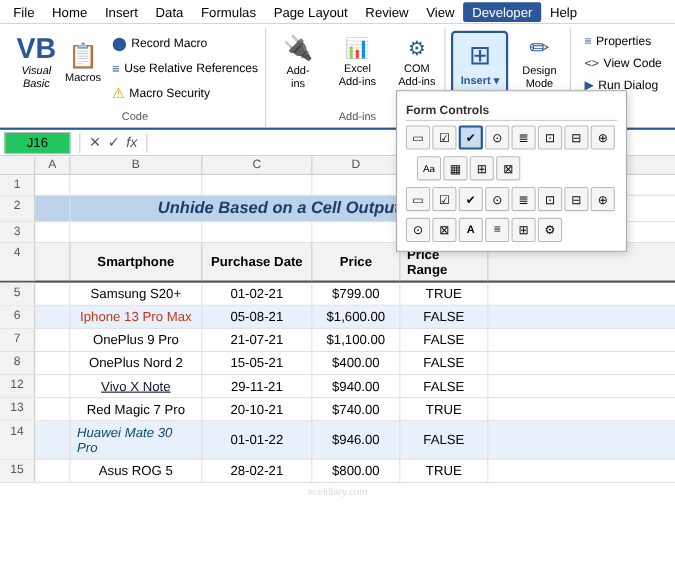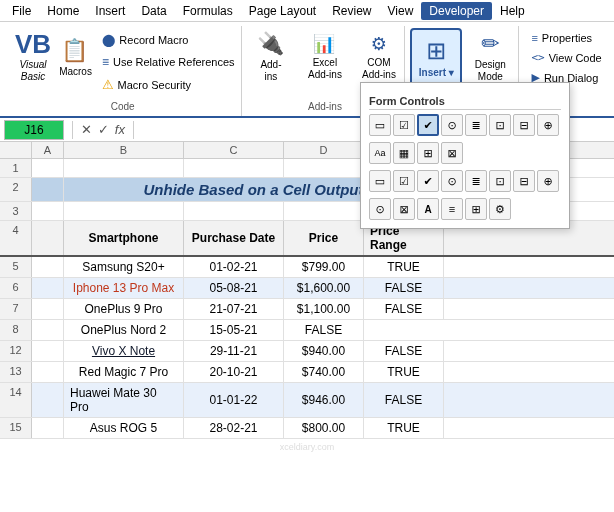--- a/index.html
+++ b/index.html
@@ -147,21 +147,21 @@
     <div class="control-grid">
       <div class="ctrl-btn">▭</div>
       <div class="ctrl-btn">☑</div>
       <div class="ctrl-btn selected">✔</div>
       <div class="ctrl-btn">⊙</div>
       <div class="ctrl-btn">≣</div>
       <div class="ctrl-btn">⊡</div>
       <div class="ctrl-btn">⊟</div>
       <div class="ctrl-btn">⊕</div>
     </div>
-    <div style="display:grid; grid-template-columns: repeat(8,22px); gap:2px; margin-bottom:6px;">
+    <div style="display:grid; grid-template-columns: repeat(8,22px); gap:2px; margin-bottom:6px;margin-left:10px;">
       <div class="ctrl-btn" style="font-size:9px;">Aa</div>
       <div class="ctrl-btn">▦</div>
       <div class="ctrl-btn">⊞</div>
       <div class="ctrl-btn">⊠</div>
     </div>
     <div class="control-grid">
       <div class="ctrl-btn">▭</div>
       <div class="ctrl-btn">☑</div>
       <div class="ctrl-btn">✔</div>
       <div class="ctrl-btn">⊙</div>
@@ -268,20 +268,21 @@
     <div class="cell col-b" style="justify-content:center; color:#000; border-right:1px solid #e0e0e0;">OnePlus 9 Pro</div>
     <div class="cell col-c" style="justify-content:center; border-right:1px solid #e0e0e0;">21-07-21</div>
     <div class="cell col-d" style="justify-content:center; border-right:1px solid #e0e0e0;">$1,100.00</div>
     <div class="cell col-e" style="justify-content:center;">FALSE</div>
   </div>
       <div class="data-row">
     <div class="row-header" style="border-right:1px solid #ccc;">8</div>
     <div class="cell" style="width:32px; border-right:1px solid #e0e0e0;"></div>
     <div class="cell col-b" style="justify-content:center; color:#000; border-right:1px solid #e0e0e0;">OnePlus Nord 2</div>
     <div class="cell col-c" style="justify-content:center; border-right:1px solid #e0e0e0;">15-05-21</div>
+    <div class="cell col-d" style="justify-content:center; border-right:1px solid #e0e0e0;">$400.00</div>
     <div class="cell col-e" style="justify-content:center;">FALSE</div>
   </div>
       <div class="data-row">
     <div class="row-header" style="border-right:1px solid #ccc;">12</div>
     <div class="cell" style="width:32px; border-right:1px solid #e0e0e0;"></div>
     <div class="cell col-b" style="justify-content:center; color:#0f172a; border-right:1px solid #e0e0e0;text-decoration:underline;">Vivo X Note</div>
     <div class="cell col-c" style="justify-content:center; border-right:1px solid #e0e0e0;">29-11-21</div>
     <div class="cell col-d" style="justify-content:center; border-right:1px solid #e0e0e0;">$940.00</div>
     <div class="cell col-e" style="justify-content:center;">FALSE</div>
   </div>
@@ -289,21 +290,21 @@
     <div class="row-header" style="border-right:1px solid #ccc;">13</div>
     <div class="cell" style="width:32px; border-right:1px solid #e0e0e0;"></div>
     <div class="cell col-b" style="justify-content:center; color:#000; border-right:1px solid #e0e0e0;">Red Magic 7 Pro</div>
     <div class="cell col-c" style="justify-content:center; border-right:1px solid #e0e0e0;">20-10-21</div>
     <div class="cell col-d" style="justify-content:center; border-right:1px solid #e0e0e0;">$740.00</div>
     <div class="cell col-e" style="justify-content:center;">TRUE</div>
   </div>
       <div class="data-row" style="background: rgb(232, 240, 251);">
     <div class="row-header" style="border-right:1px solid #ccc;">14</div>
     <div class="cell" style="width:32px; border-right:1px solid #e0e0e0;"></div>
-    <div class="cell col-b" style="justify-content:center; color:#000000; border-right:1px solid #e0e0e0;">Huawei Mate 30 Pro</div>
+    <div class="cell col-b" style="justify-content:center; color:#0c4a6e; border-right:1px solid #e0e0e0;font-style:italic;">Huawei Mate 30 Pro</div>
     <div class="cell col-c" style="justify-content:center; border-right:1px solid #e0e0e0;">01-01-22</div>
     <div class="cell col-d" style="justify-content:center; border-right:1px solid #e0e0e0;">$946.00</div>
     <div class="cell col-e" style="justify-content:center;">FALSE</div>
   </div>
       <div class="data-row">
     <div class="row-header" style="border-right:1px solid #ccc;">15</div>
     <div class="cell" style="width:32px; border-right:1px solid #e0e0e0;"></div>
     <div class="cell col-b" style="justify-content:center; color:#000; border-right:1px solid #e0e0e0;">Asus ROG 5</div>
     <div class="cell col-c" style="justify-content:center; border-right:1px solid #e0e0e0;">28-02-21</div>
     <div class="cell col-d" style="justify-content:center; border-right:1px solid #e0e0e0;">$800.00</div>

